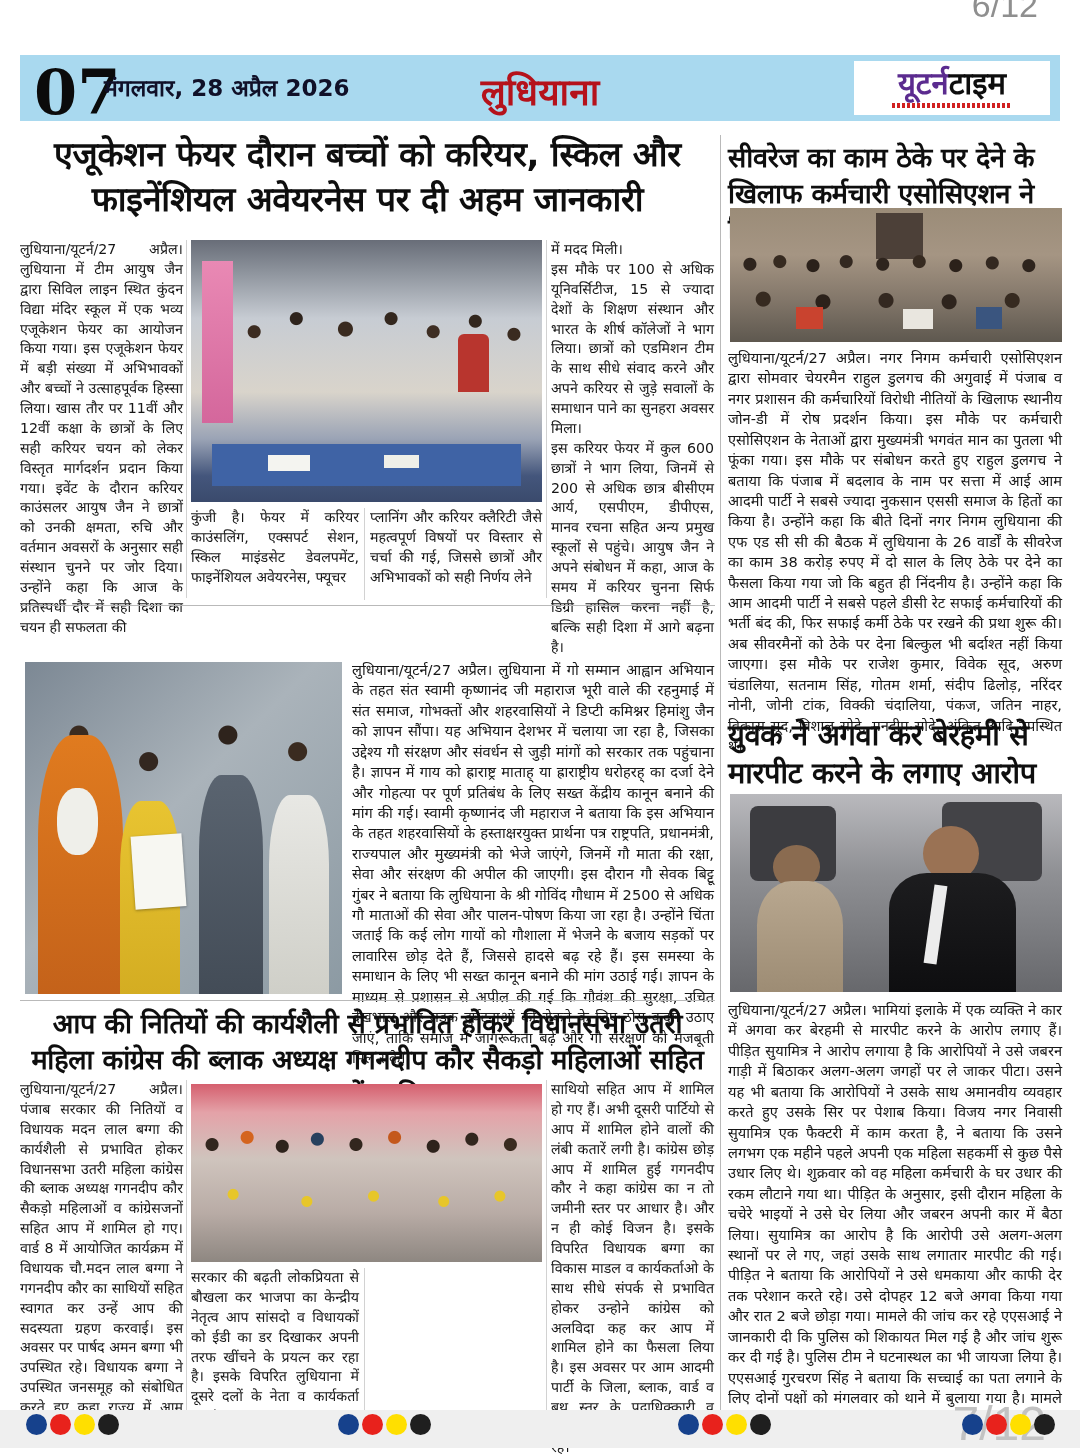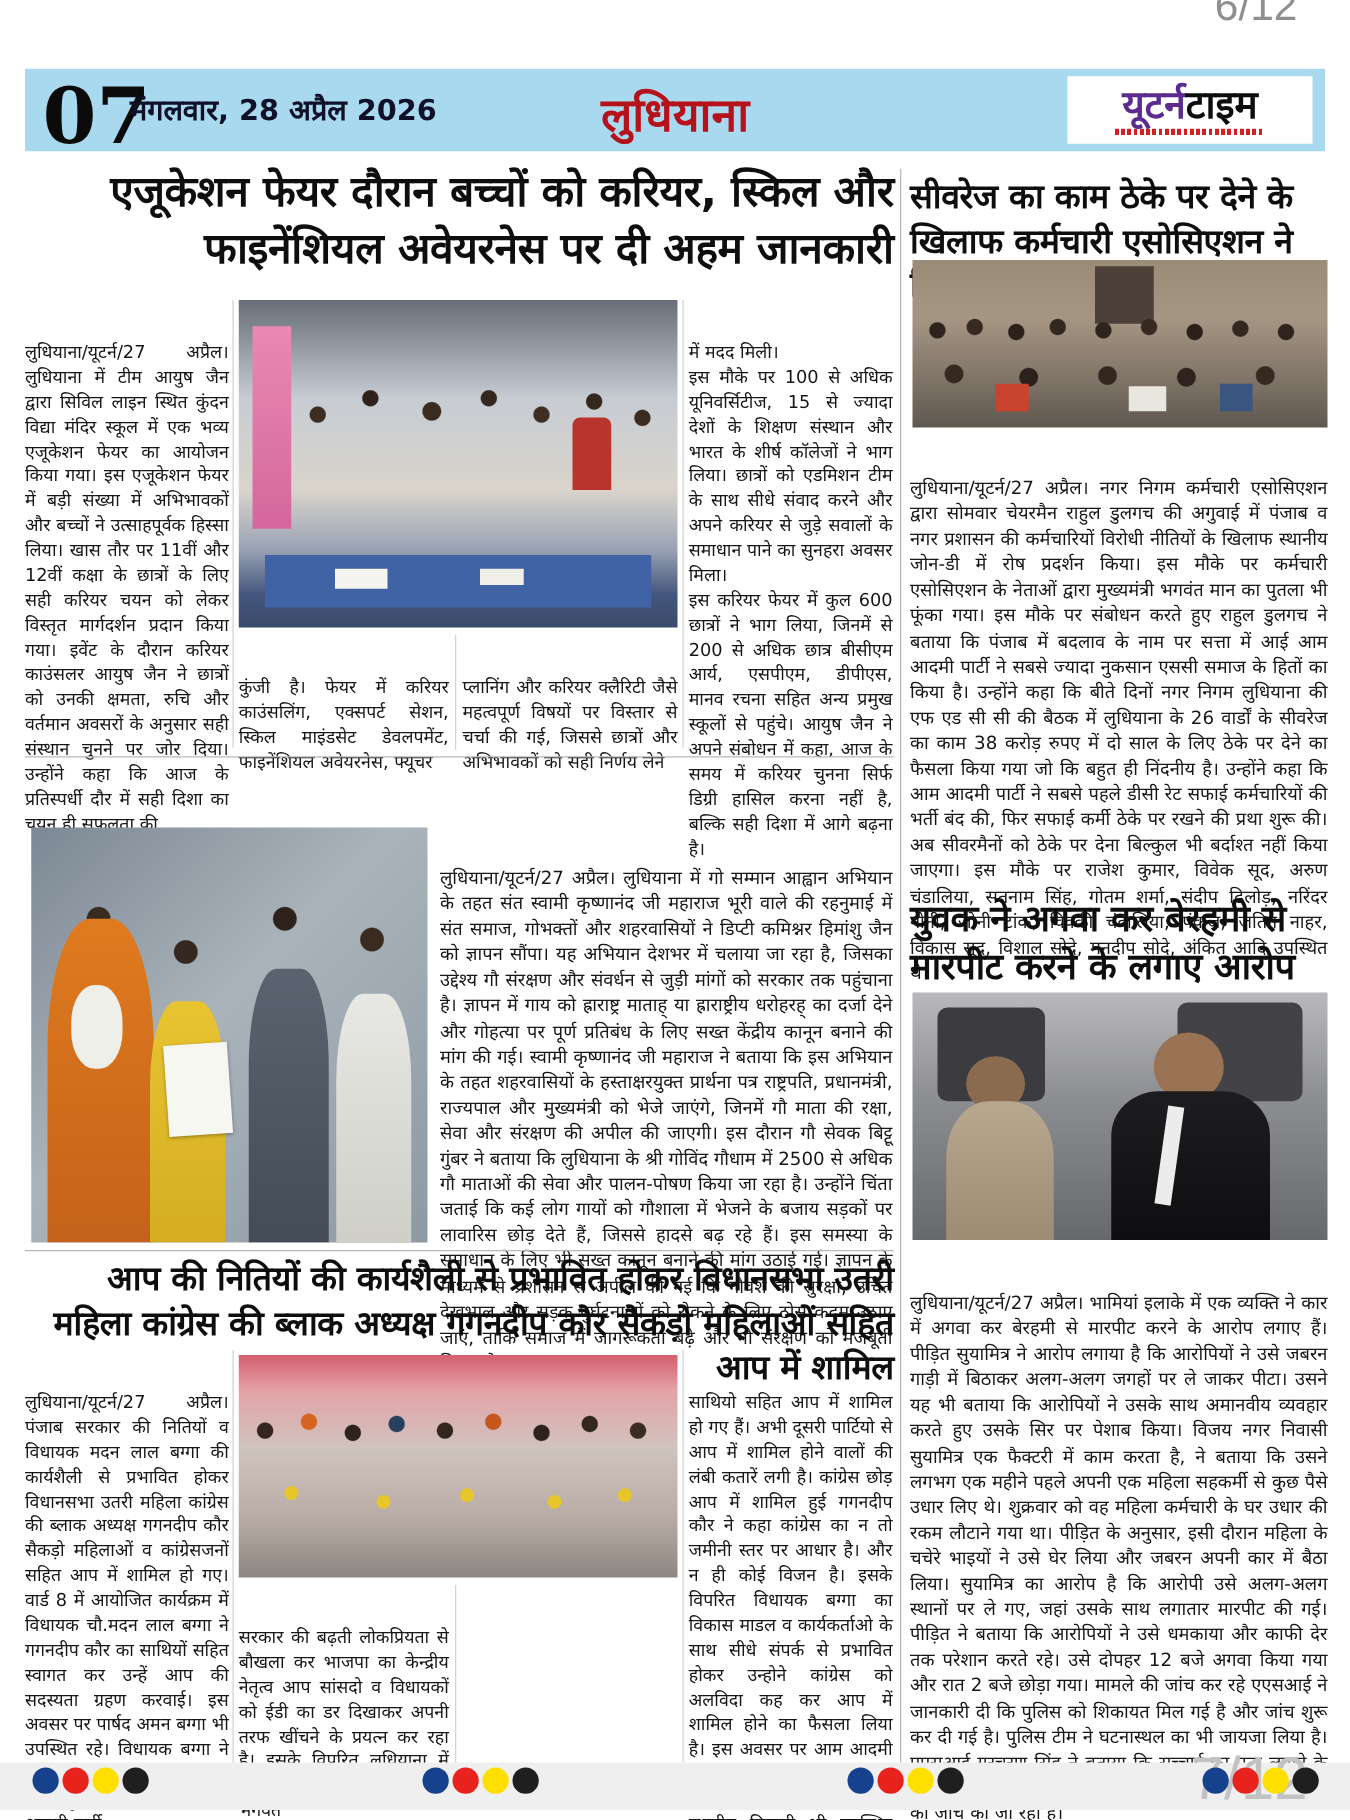--- a/index.html
+++ b/index.html
@@ -12,23 +12,23 @@
   .masthead{position:absolute;left:20px;top:55px;width:1040px;height:66px;background:#a9d9ef;}
   .pagenum{position:absolute;left:14px;top:4px;font-family:"DejaVu Serif",serif;font-weight:700;font-size:62px;color:#0b0b0b;line-height:1.1;}
   .date{position:absolute;left:84px;top:16px;font-size:23px;font-weight:700;color:#101028;text-align:right;}
   .city{position:absolute;left:0;right:0;top:10px;text-align:center;font-size:37px;font-weight:700;color:#b5121b;}
   .logo{position:absolute;right:10px;top:6px;width:196px;height:54px;background:#fff;text-align:center;}
   .logo-w1{font-size:31px;font-weight:700;color:#5b2b8f;}
   .logo-w2{font-size:31px;font-weight:700;color:#0d0d0d;}
   .logo-tag{margin:0 auto;width:120px;height:5px;background:repeating-linear-gradient(90deg,#d02020 0 3px,transparent 3px 5px);}
   
   .hl{position:absolute;font-weight:700;color:#0e0e0e;line-height:1.32;letter-spacing:-0.3px;}
-  .hl-center{text-align:right;}
-  
-  .col{position:absolute;font-size:14.2px;line-height:1.40;text-align:justify;color:#161616;white-space:pre-line;margin-top:33px;}
+  .hl-center{text-align:center;}
+  
+  .col{position:absolute;font-size:14.2px;line-height:1.40;text-align:justify;color:#161616;white-space:pre-line;}
   
   .vrule{position:absolute;width:1px;background:#b9b9b9;}
   .hrule{position:absolute;height:1px;background:#b9b9b9;}
   .colrule{position:absolute;width:1px;background:#d2d2d2;}
   
   .photo{position:absolute;overflow:hidden;background:#cfcfcf;}
   .ov{position:absolute;left:0;top:0;right:0;bottom:0;}
   .ph-ed{background:linear-gradient(180deg,#686d78 0%,#8d939c 12%,#c7ccd3 30%,#d9d4cb 58%,#9aa3b5 76%,#44567c 90%,#3a4a6c 100%);}
   .ph-ed .heads{background-image:
     radial-gradient(circle at 8% 30%,#32261e 0 6px,transparent 7px),

